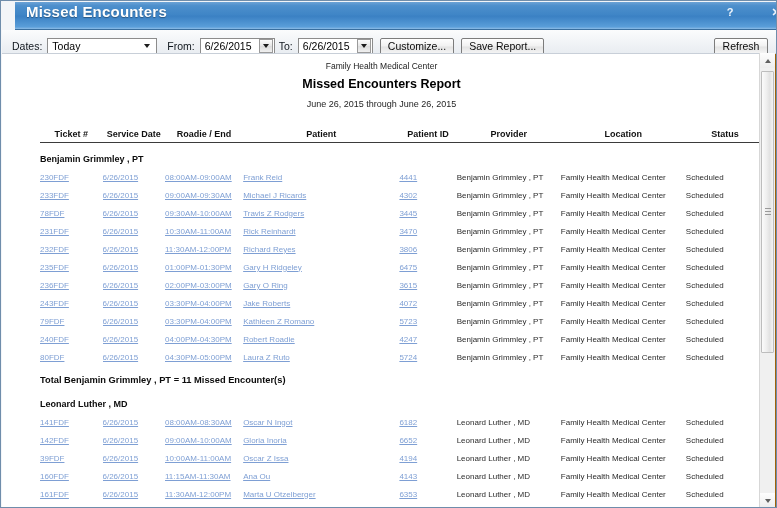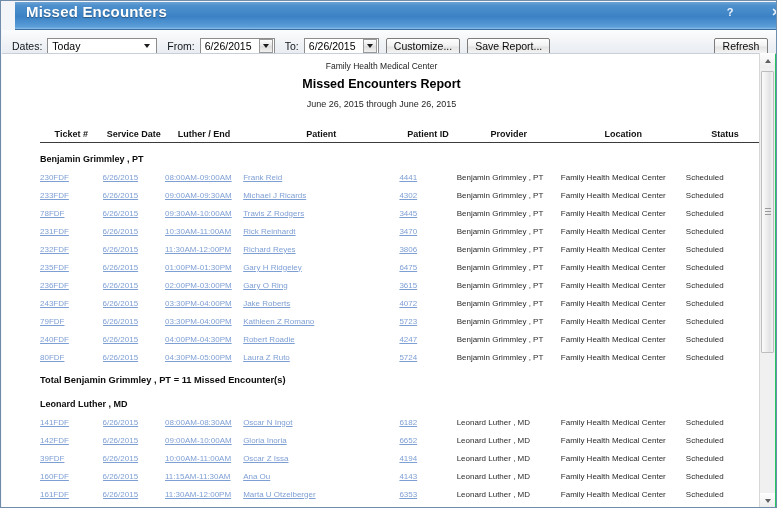--- a/index.html
+++ b/index.html
@@ -149,21 +149,21 @@
   .spacer { flex: 1 1 auto; }
   .btn-refresh { margin-right: 4px; min-width: 54px; }
 
   
   .report-area {
     position: absolute;
     left: 1px;
     top: 52px;
     width: 775px;
     height: 455px;
-    background: #22c55e;
+    background: #a16207;
     border-top: 1px solid #c8cfd8;
     box-sizing: border-box;
     overflow: hidden;
   }
   .page {
     position: absolute;
     left: 0; top: 0;
     width: 759px;
     height: 455px;
     background: #ffffff;
@@ -334,21 +334,21 @@
     </div>
 
     <span class="tb-label" style="margin-left:10px;">From:</span>
     <div class="combo combo-date">
       <span class="txt">6/26/2015</span>
       <span class="arrow-box">
           <span class="caret"></span>
         </span>
     </div>
 
-    <span class="tb-label" style="margin-left:10px;">To:</span>
+    <span class="tb-label" style="margin-left:4px;">To:</span>
     <div class="combo combo-date">
       <span class="txt">6/26/2015</span>
       <span class="arrow-box">
           <span class="caret"></span>
         </span>
     </div>
 
     <div class="btn">Customize...</div>
     <div class="btn">Save Report...</div>
 
@@ -374,21 +374,21 @@
           <col class="c-patient">
             <col class="c-pid">
             <col class="c-provider">
           <col class="c-location">
             <col class="c-status">
         </colgroup>
         <thead>
           <tr>
             <th class="th-ticket">Ticket #</th>
             <th>Service Date</th>
-            <th>Luther / End</th>
+            <th>Roadie / End</th>
             <th>Patient</th>
             <th>Patient ID</th>
             <th>Provider</th>
             <th>Location</th>
             <th>Status</th>
           </tr>
         </thead>
         <tbody id="table-body">
             <tr class="group-row">
               <td colspan="8">Benjamin Grimmley , PT</td>

